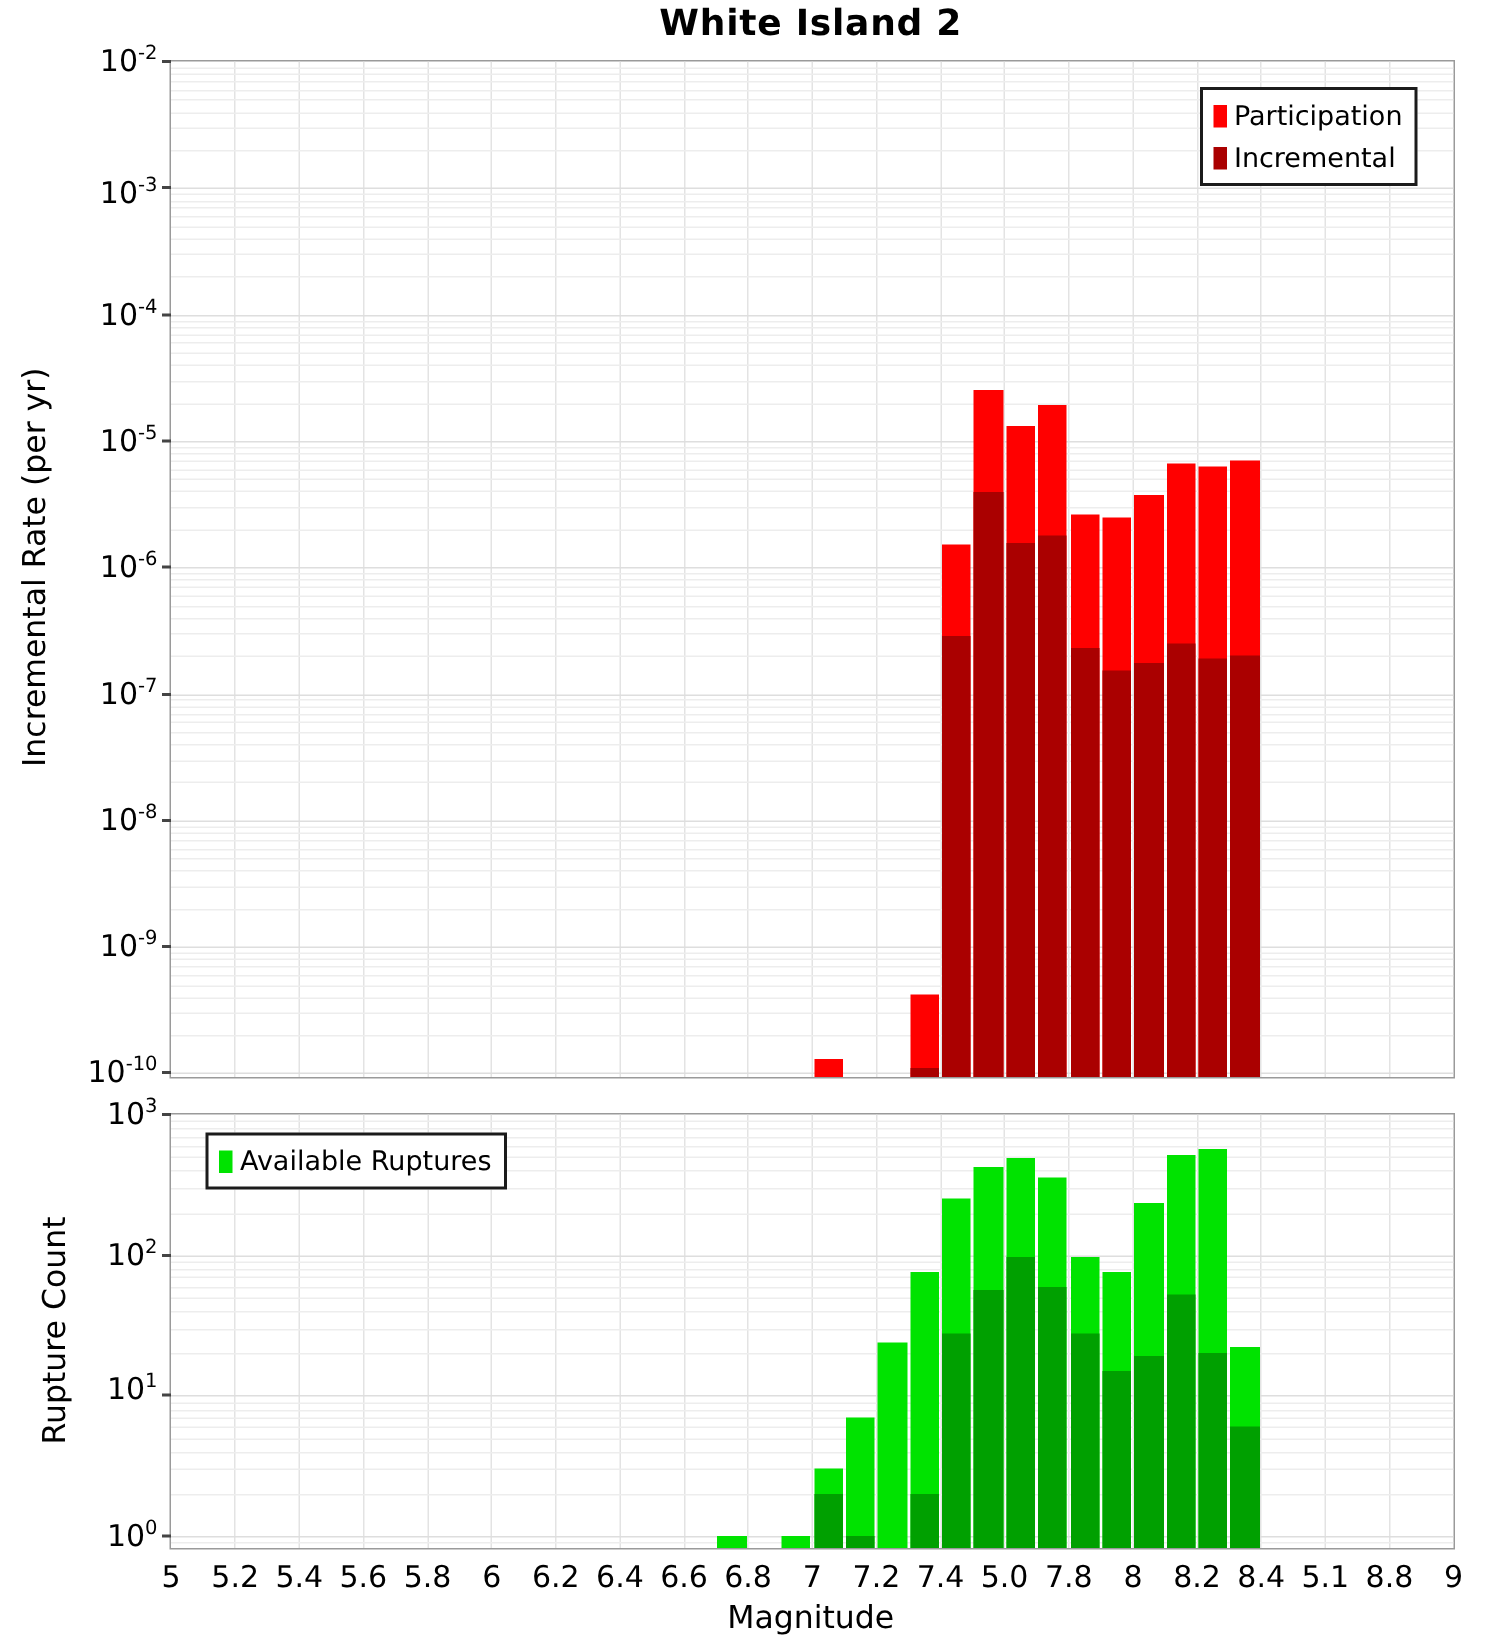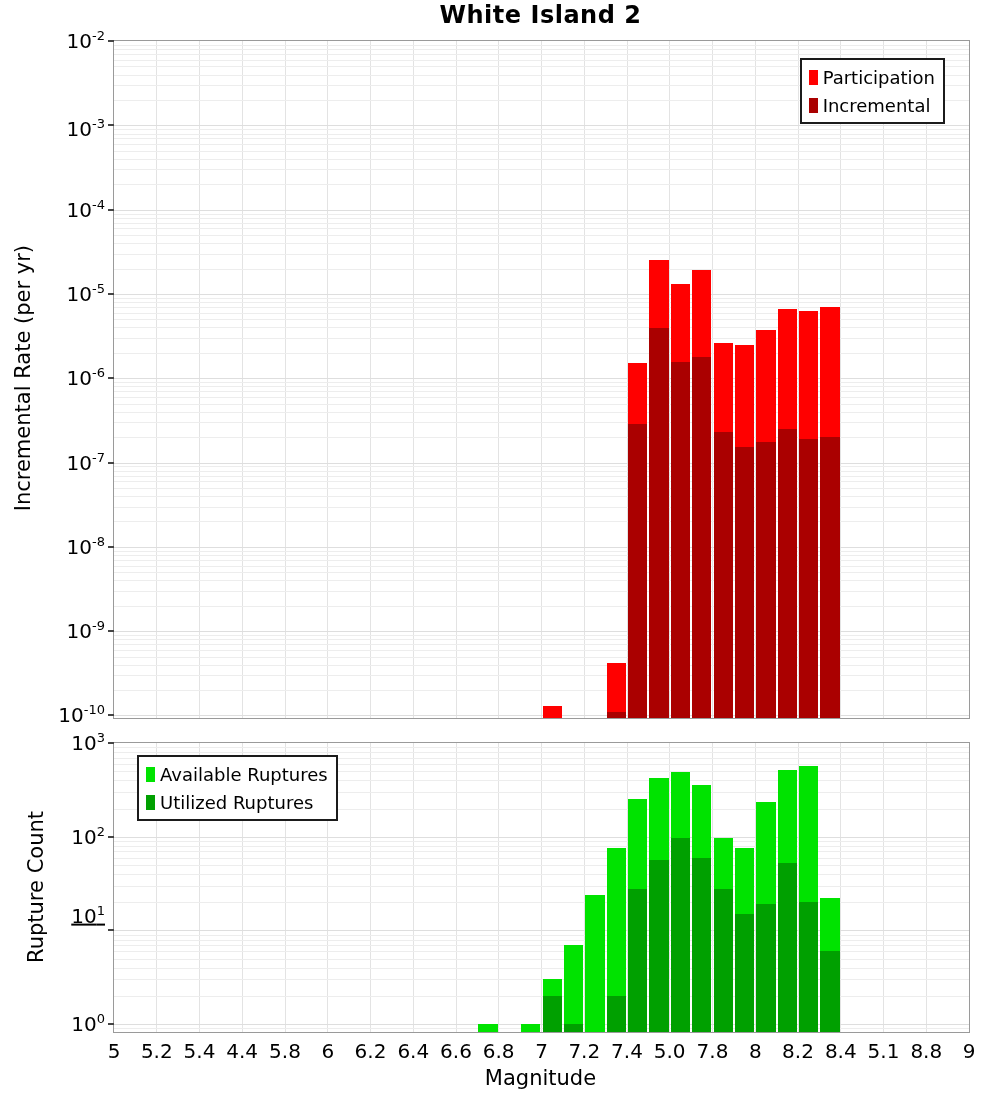--- a/index.html
+++ b/index.html
@@ -283,37 +283,33 @@
       <div class="bar" style="left: 642.3px; width: 19.4px; height: 127.7px; background: rgb(0, 160, 0); z-index: 3;"></div>
       <div class="bar" style="left: 663.6px; width: 19.4px; height: 169.5px; background: rgb(0, 160, 0); z-index: 3;"></div>
       <div class="bar" style="left: 685px; width: 19.4px; height: 129.8px; background: rgb(0, 160, 0); z-index: 3;"></div>
       <div class="bar" style="left: 706.4px; width: 19.4px; height: 80.8px; background: rgb(0, 160, 0); z-index: 3;"></div>
     </div>
 <div class="ytick-mark" style="top: 0px;"></div>
     <div class="ytick-label" style="top: 0px;">10<span class="sup">3</span></div>
     <div class="ytick-mark" style="top: 93.7px;"></div>
     <div class="ytick-label" style="top: 93.7px;">10<span class="sup">2</span></div>
     <div class="ytick-mark" style="top: 187.4px;"></div>
-    <div class="ytick-label" style="top: 173px; text-decoration: underline;">10<span class="sup">1</span></div>
+    <div class="ytick-label" style="top: 183px;">10<span class="sup">1</span></div>
     <div class="ytick-mark" style="top: 281.1px;"></div>
     <div class="ytick-label" style="top: 281.1px;">10<span class="sup">0</span></div>
     <div class="legend" style="left: 23px; top: 12px;">
       <div class="legend-item">
         <div class="legend-marker" style="background: rgb(0, 227, 0);"></div>
         <span>Available Ruptures</span>
       </div>
-      <div class="legend-item">
-        <div class="legend-marker" style="background: rgb(0, 160, 0);"></div>
-        <span>Utilized Ruptures</span>
-      </div>
     </div>
     <div class="xtick-label" style="left: 0px;">5</div>
     <div class="xtick-label" style="left: 42.8px;">5.2</div>
     <div class="xtick-label" style="left: 85.5px;">5.4</div>
-    <div class="xtick-label" style="left: 128.2px;">4.4</div>
+    <div class="xtick-label" style="left: 128.2px;">5.6</div>
     <div class="xtick-label" style="left: 171px;">5.8</div>
     <div class="xtick-label" style="left: 213.8px;">6</div>
     <div class="xtick-label" style="left: 256.5px;">6.2</div>
     <div class="xtick-label" style="left: 299.3px;">6.4</div>
     <div class="xtick-label" style="left: 342px;">6.6</div>
     <div class="xtick-label" style="left: 384.7px;">6.8</div>
     <div class="xtick-label" style="left: 427.5px;">7</div>
     <div class="xtick-label" style="left: 470.3px;">7.2</div>
     <div class="xtick-label" style="left: 513px;">7.4</div>
     <div class="xtick-label" style="left: 555.7px;">5.0</div>

